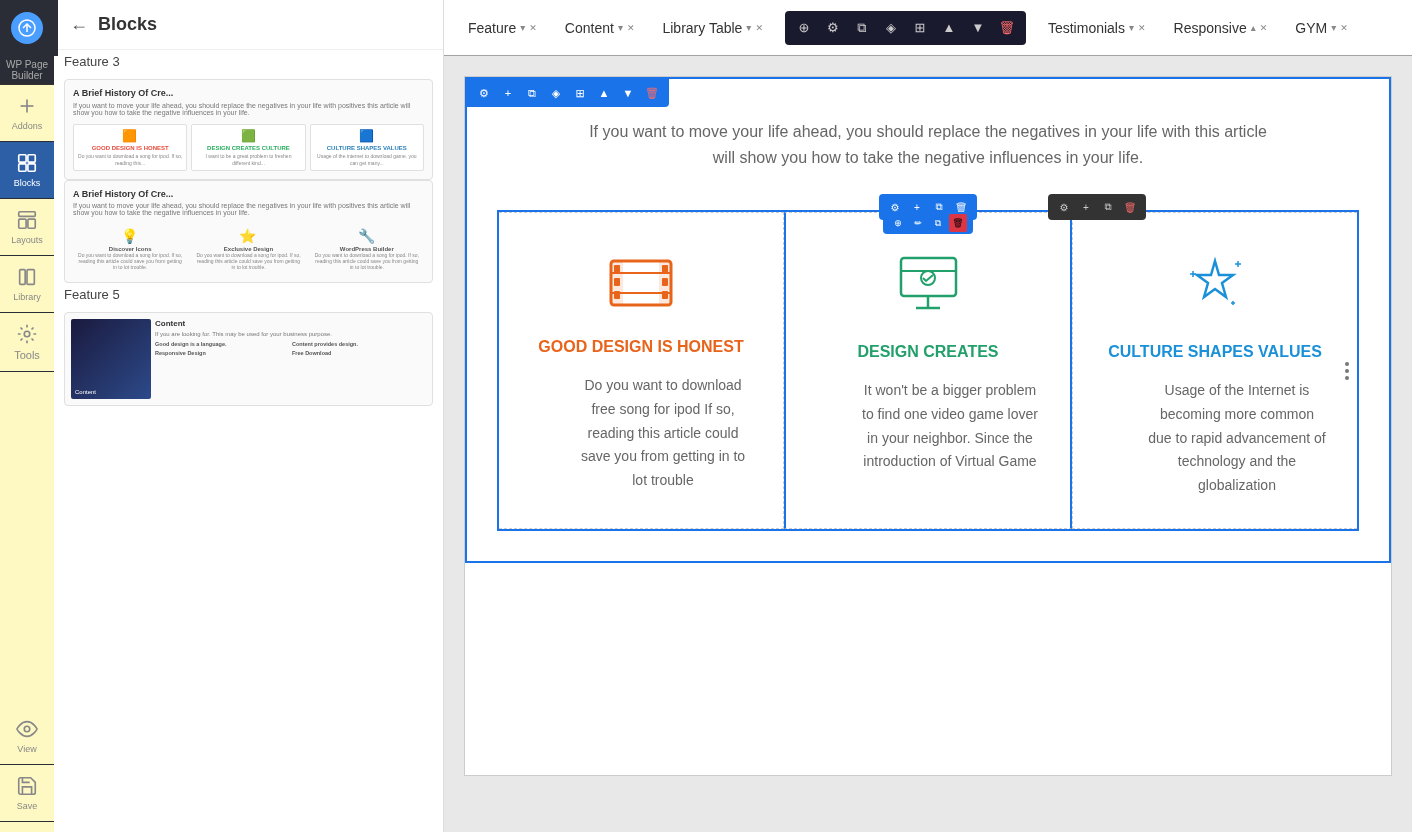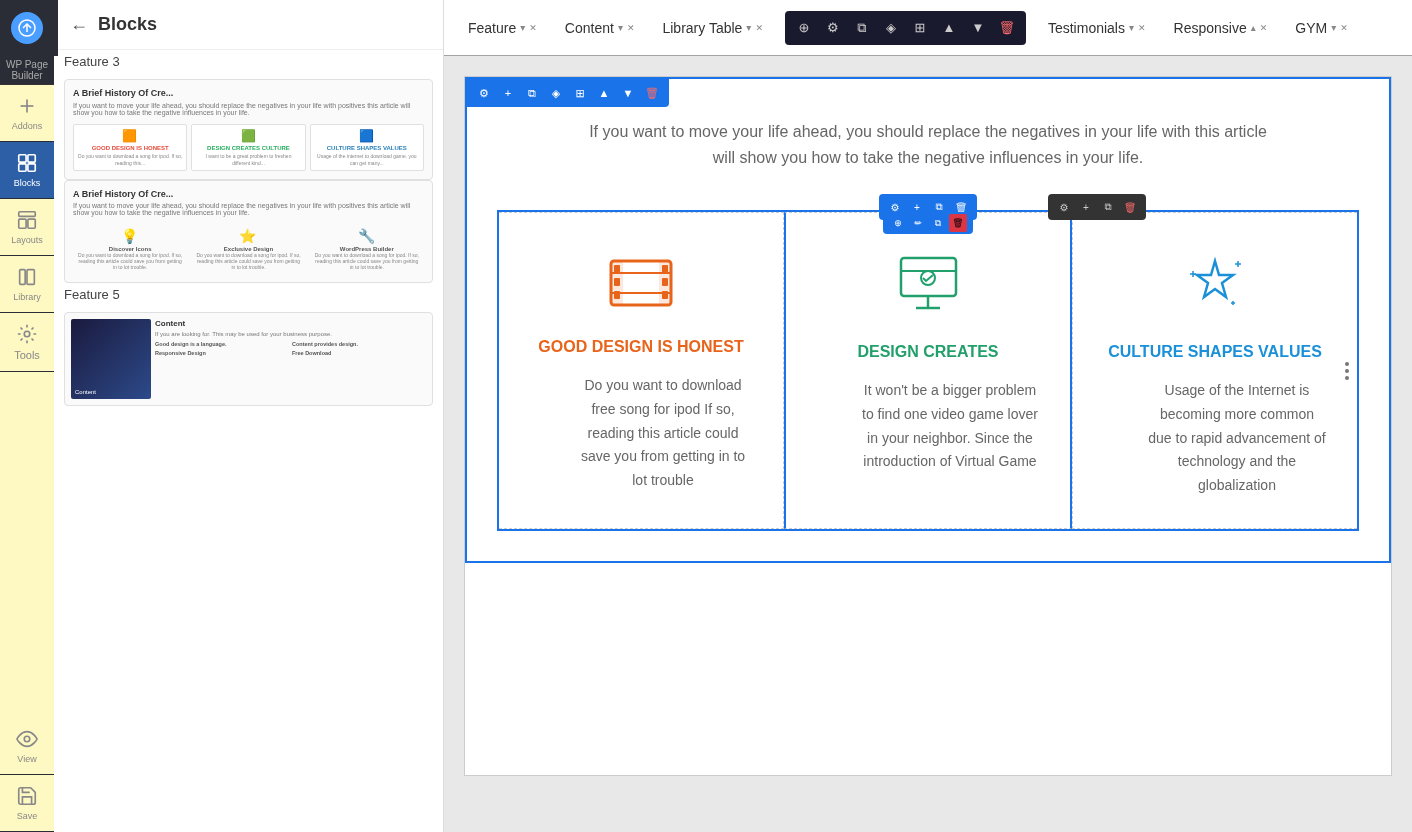--- a/index.html
+++ b/index.html
@@ -54,20 +54,21 @@
       gap: 4px;
       border-bottom: 1px solid #2a2d35;
     }
     .sidebar-nav-item.active { background: #2d5fa6; color: white; }
     .sidebar-nav-item svg { width: 22px; height: 22px; }
     .sidebar-bottom {
       width: 100%;
       display: flex;
       flex-direction: column;
       align-items: flex-end;
+      padding-bottom: 10px;
     }
 
     
     .blocks-panel {
       width: 390px;
       background: #fff;
       border-right: 1px solid #ddd;
       display: flex;
       flex-direction: column;
       flex-shrink: 0;

